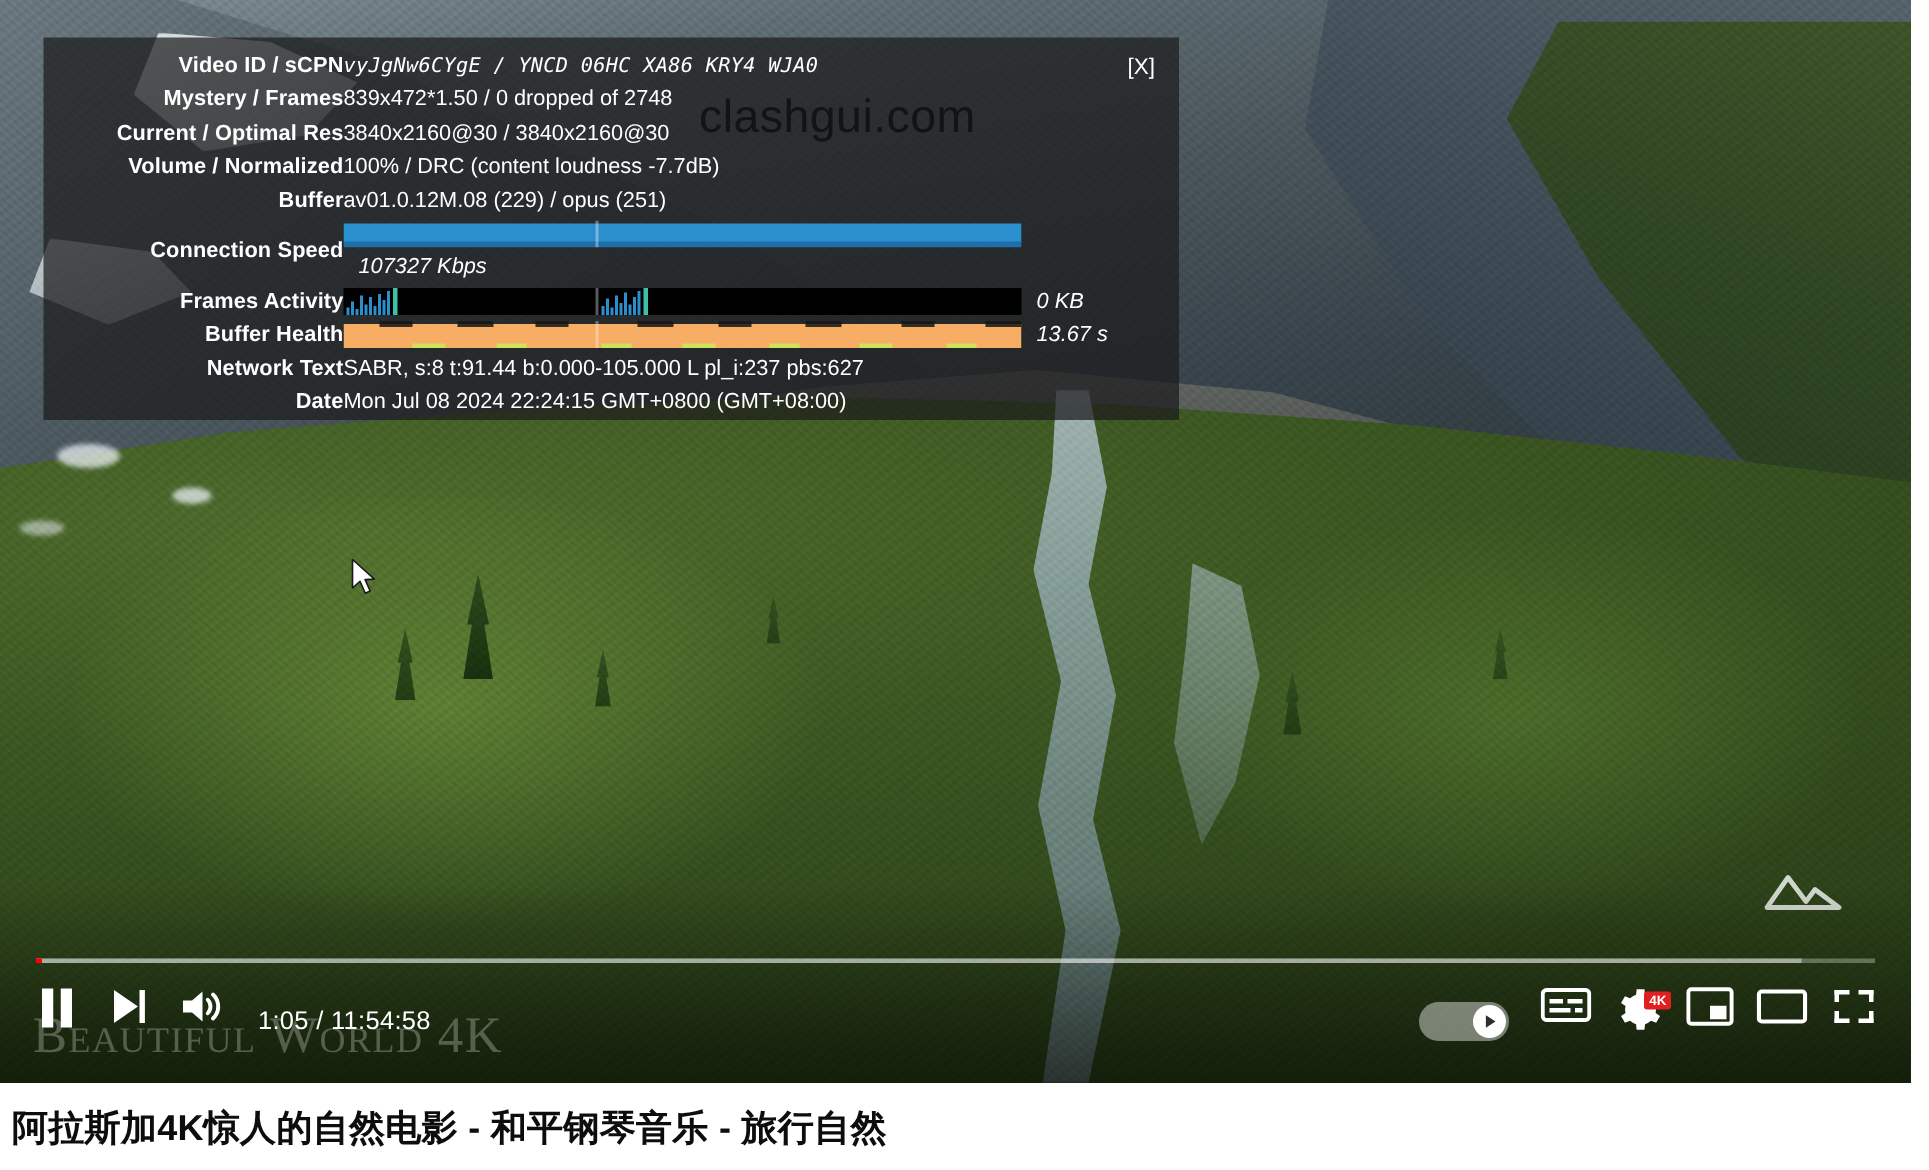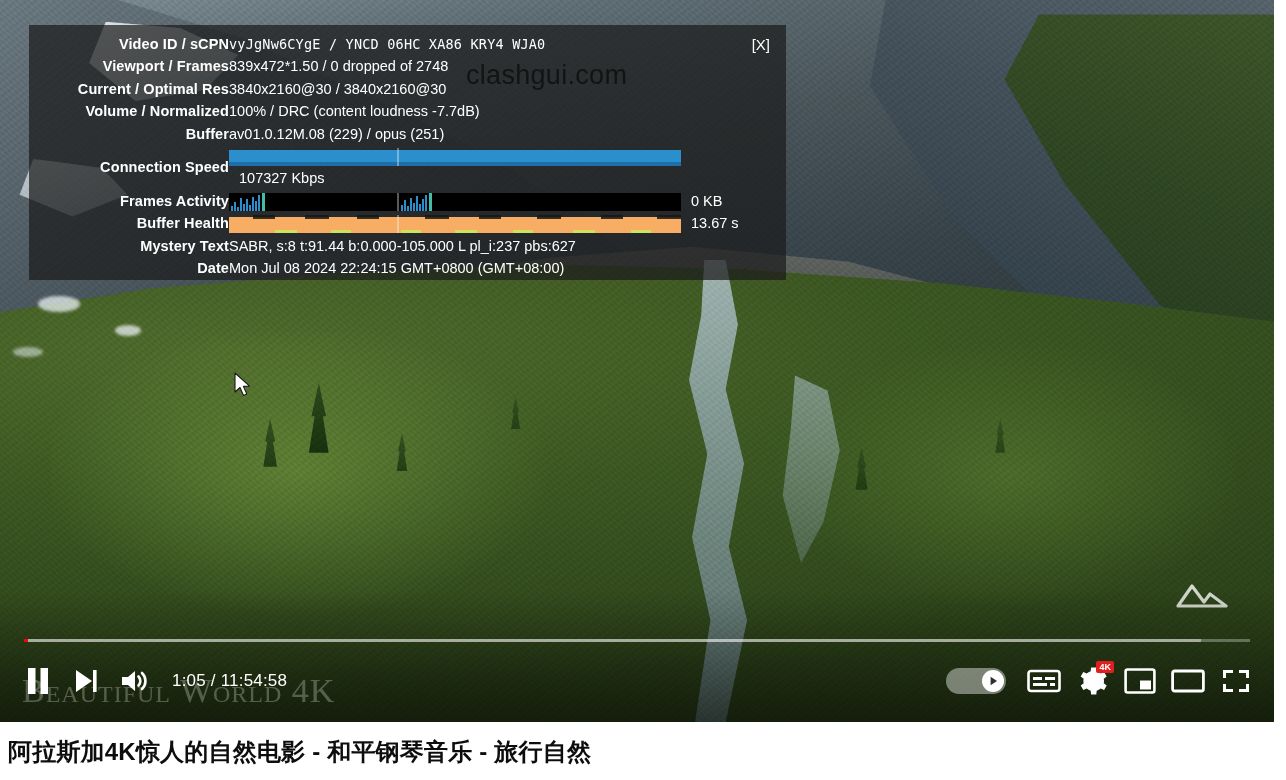--- a/index.html
+++ b/index.html
@@ -114,43 +114,43 @@
     font-size: 14.5px;
     line-height: 22.4px;
   }
   .stats table { border-collapse: collapse; width: 100%; }
   .stats td { vertical-align: middle; padding: 0; height: 22.4px; }
   .lbl {
     text-align: right; font-weight: bold; white-space: nowrap;
     padding-right: 10px; width: 192px; letter-spacing: .1px;
   }
   .val { text-align: left; white-space: nowrap; }
-  .mono { font-family: "DejaVu Sans Mono", monospace; font-size: 13.5px; letter-spacing: .2px; }
+  .mono { font-family: "DejaVu Sans Mono", monospace; font-size: 13.5px; letter-spacing: .2px; font-style: italic; }
 
   .closebtn {
     position: absolute; right: 16px; top: 9px;
     font-size: 15px; color: #fff; cursor: pointer; font-weight: 400;
   }
   .watermark {
     position: absolute; left: 466px; top: 60px;
-    font-size: 27px; color: rgba(14,14,14,.82);
+    font-size: 31px; color: rgba(14,14,14,.82);
     letter-spacing: .3px; pointer-events: none;
   }
 
   
   .graphcell { position: relative; padding: 0 !important; }
   .graph {
     position: relative; width: 452px; height: 18px;
     display: inline-block; vertical-align: middle; overflow: hidden;
   }
   .graph .sep {
     position: absolute; top: 0; bottom: 0; width: 2px;
     background: rgba(255,255,255,.35);
   }
-  .gval { padding-left: 10px; white-space: nowrap; }
+  .gval { padding-left: 10px; white-space: nowrap; font-style: italic; }
 
   .g-conn { background: transparent; }
   .g-conn .fill {
     position: absolute; left: 0; bottom: 3px; height: 13px; width: 100%;
     background: #2b8fce;
   }
   .g-conn .fill2 {
     position: absolute; left: 0; bottom: 0px; height: 4px; width: 100%;
     background: #1e6ea8;
   }
@@ -197,21 +197,21 @@
   .progress .loaded {
     position: absolute; left: 0; top: 0; bottom: 0; width: 96%;
     background: rgba(255,255,255,.42);
   }
 
   .controls {
     position: absolute; left: 0; right: 0; bottom: 14px; height: 54px;
     display: flex; align-items: center; padding: 0 14px;
   }
   .cbtn {
-    width: 48px; height: 48px; display: flex; align-items: center;
+    width: 48px; height: 48px; display: flex; 
     justify-content: center; cursor: pointer; position: relative;
     flex: 0 0 auto;
   }
   .timetext {
     color: #fff; font-size: 17px; margin-left: 14px; white-space: nowrap;
     letter-spacing: .2px;
   }
   .spacer { flex: 1 1 auto; }
   .autoplay {
     width: 60px; height: 26px; border-radius: 13px;
@@ -276,21 +276,21 @@
 
     <div class="stats">
       <span class="closebtn">[X]</span>
       <table>
         <tbody>
             <tr>
           <td class="lbl">Video ID / sCPN</td>
           <td class="val mono">vyJgNw6CYgE  /  YNCD 06HC XA86 KRY4 WJA0</td>
         </tr>
         <tr>
-          <td class="lbl">Viewport / Frames</td>
+          <td class="lbl">Mystery / Frames</td>
           <td class="val">839x472*1.50 / 0 dropped of 2748</td>
         </tr>
         <tr>
           <td class="lbl">Current / Optimal Res</td>
           <td class="val">3840x2160@30 / 3840x2160@30</td>
         </tr>
         <tr>
           <td class="lbl">Volume / Normalized</td>
           <td class="val">100% / DRC (content loudness -7.7dB)</td>
         </tr>
@@ -359,21 +359,21 @@
               <span class="lime" style="left:226px; width:22px;"></span>
               <span class="lime" style="left:284px; width:20px;"></span>
               <span class="lime" style="left:344px; width:22px;"></span>
               <span class="lime" style="left:402px; width:20px;"></span>
               <span class="sep" style="left:168px;"></span>
             </span><span class="gval">13.67 s</span>
           </td>
         </tr>
 
         <tr>
-          <td class="lbl">Mystery Text</td>
+          <td class="lbl">Network Text</td>
           <td class="val">SABR, s:8 t:91.44 b:0.000-105.000 L pl_i:237 pbs:627</td>
         </tr>
         <tr>
           <td class="lbl">Date</td>
           <td class="val">Mon Jul 08 2024 22:24:15 GMT+0800 (GMT+08:00)</td>
         </tr>
       </tbody>
         </table>
     </div>
 

